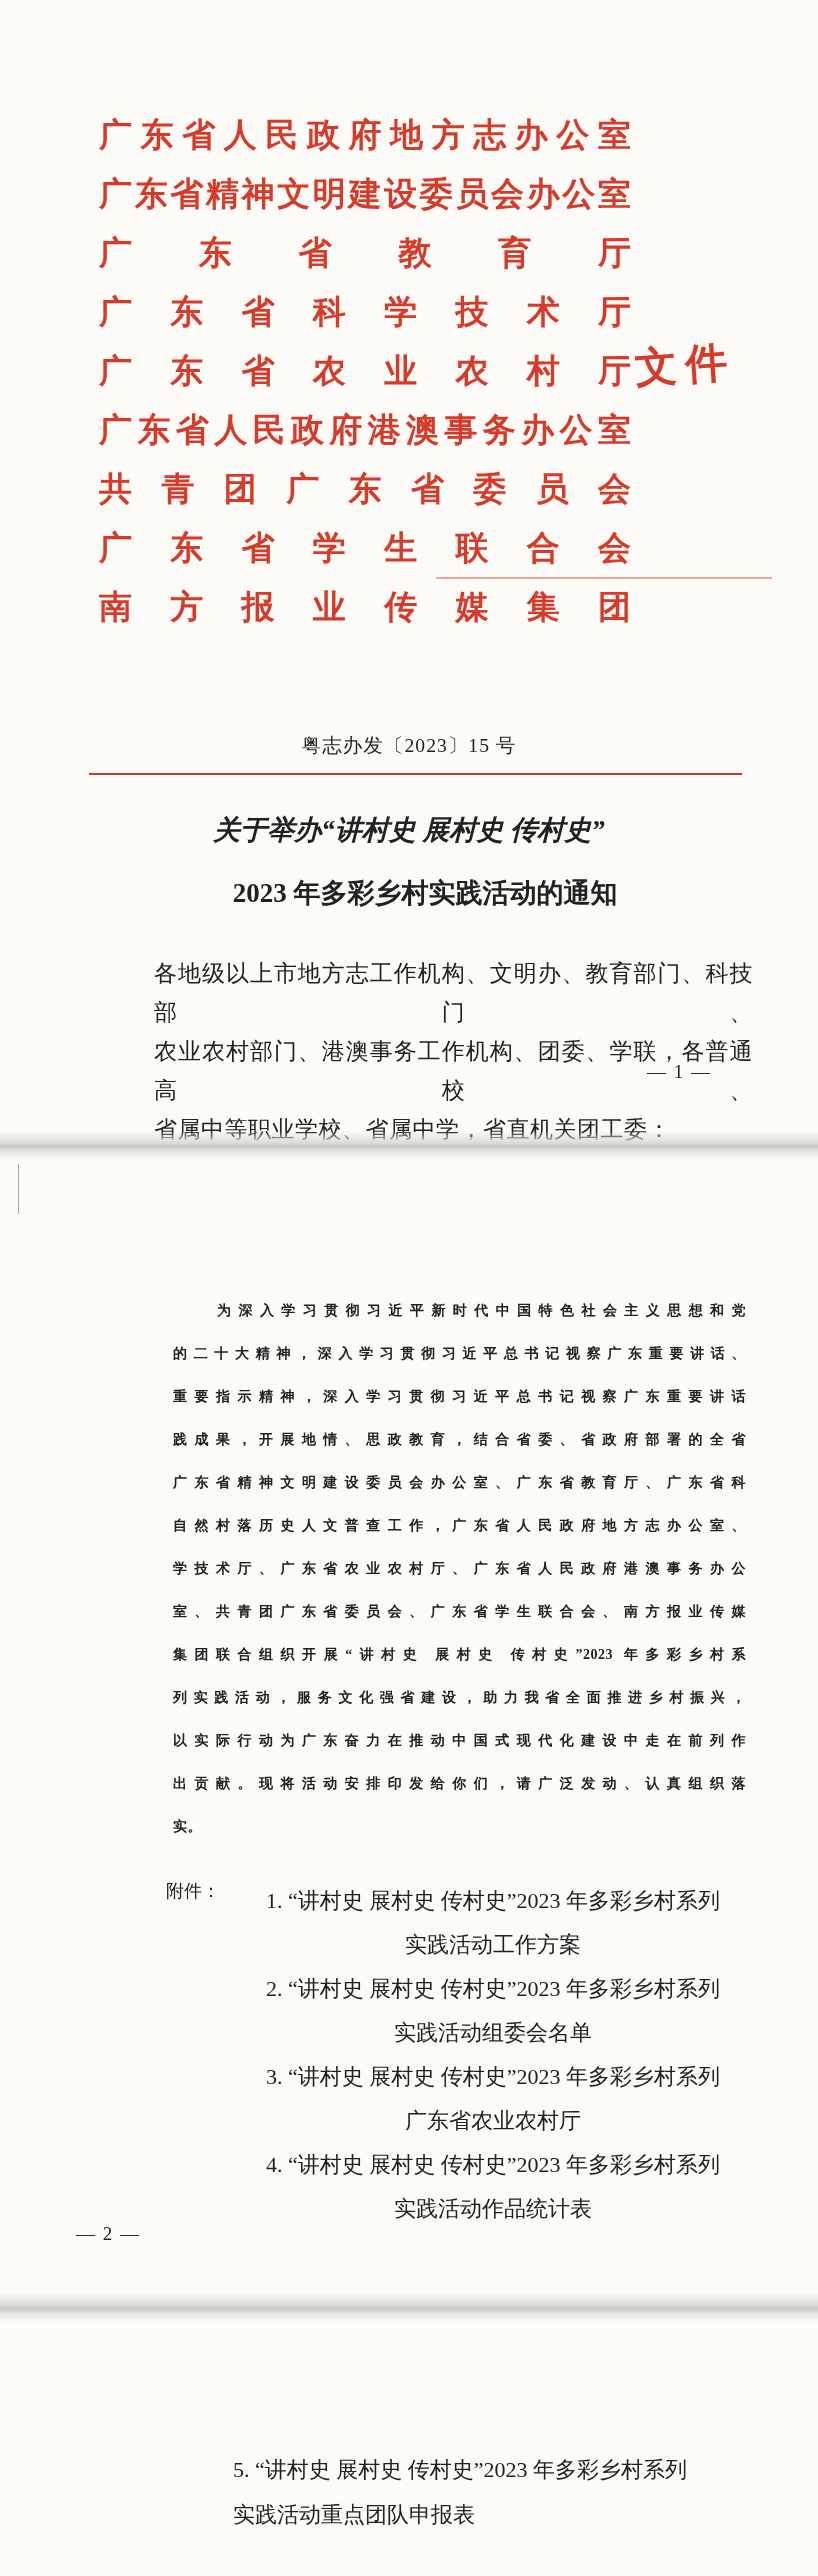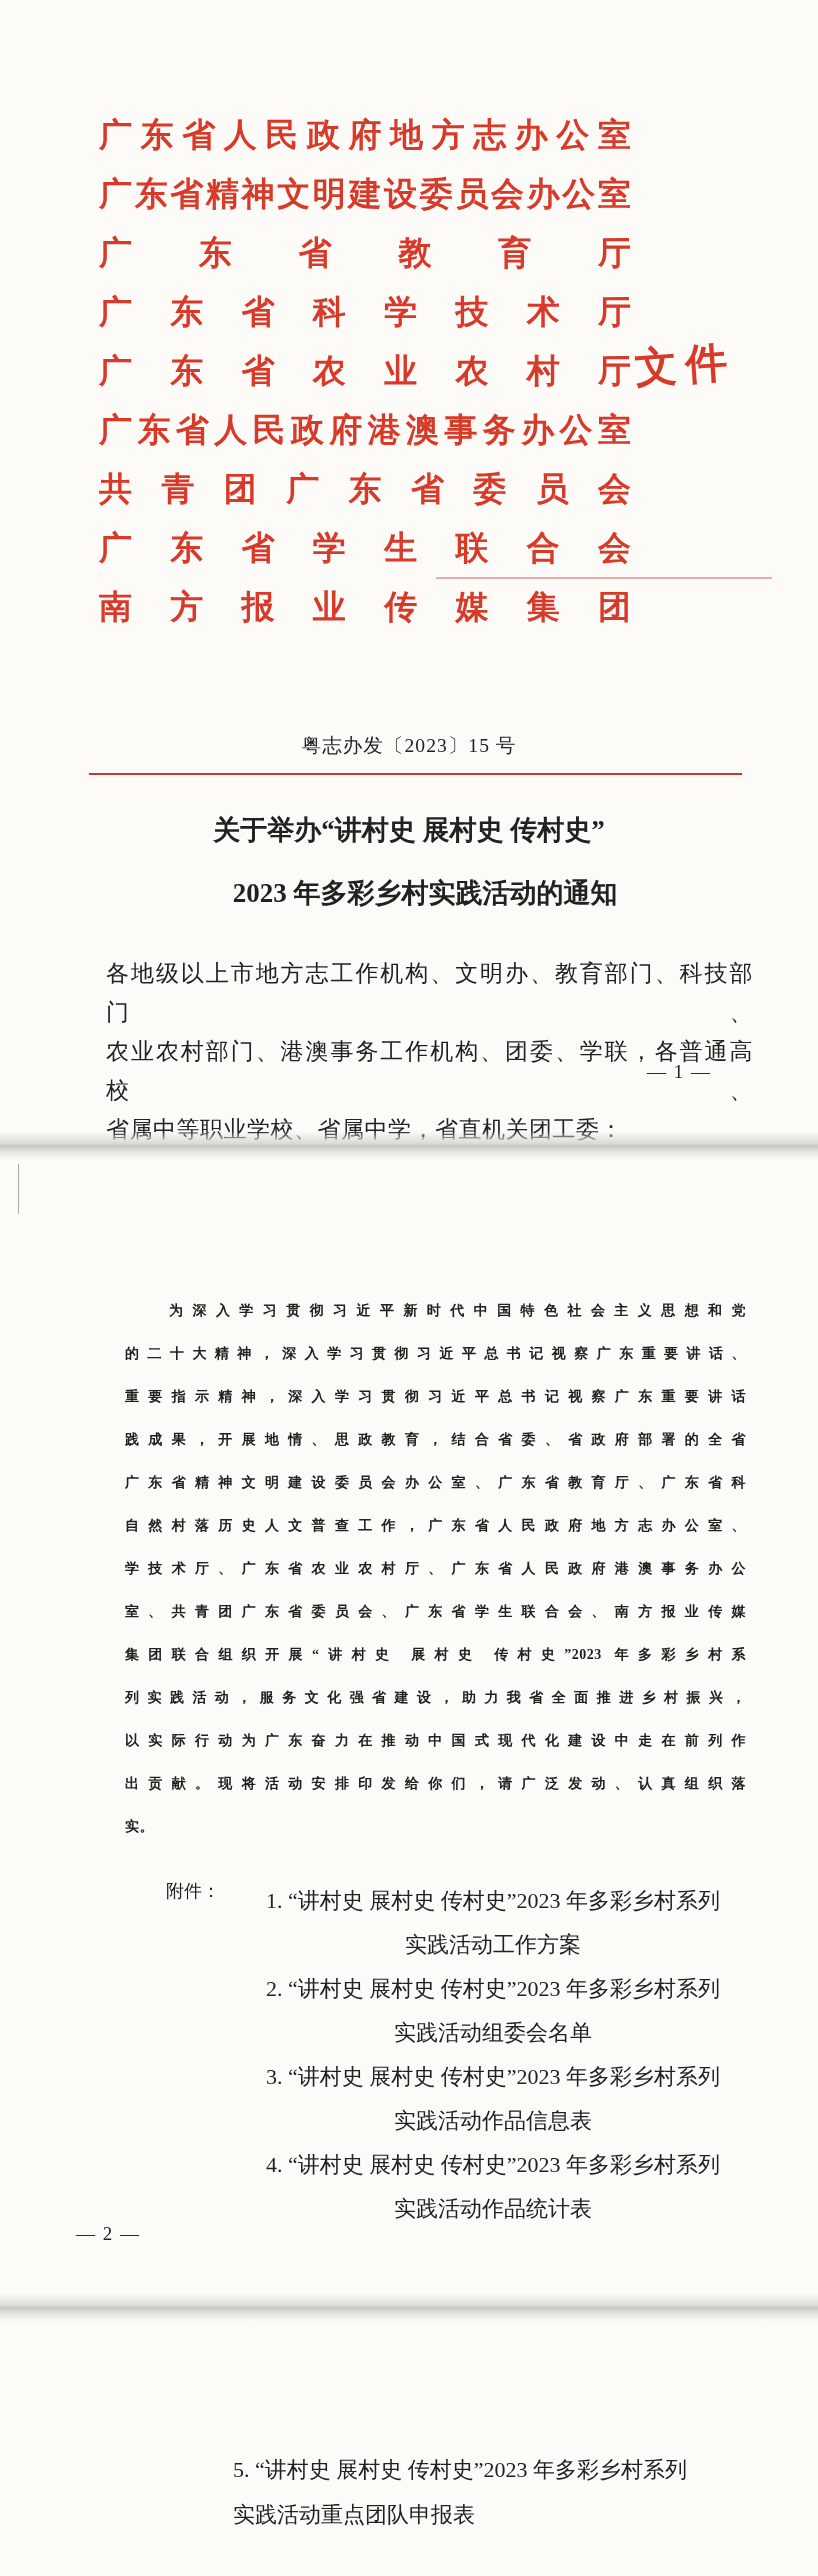--- a/index.html
+++ b/index.html
@@ -33,23 +33,23 @@
     font-size:42px;font-weight:700;letter-spacing:8.2px;line-height:46px;
     transform:rotate(-4deg);white-space:nowrap;
   }
   .artifact-h{
     position:absolute;left:436px;top:577px;width:336px;height:1.5px;
     background:rgba(216,70,50,0.45);
   }
   .doc-number{position:absolute;left:0;top:732px;width:818px;text-align:center;font-size:19.6px;letter-spacing:1px;}
   .divider{position:absolute;left:89px;top:773px;width:653px;height:2.1px;background:var(--divider-red);}
   .title{position:absolute;left:0;width:818px;text-align:center;font-weight:700;font-size:27px;white-space:nowrap;}
-  .t1{top:812px;} .t2{top:875px;padding-left:16px;}
+  .t1{top:812px;font-style:italic;} .t2{top:875px;padding-left:16px;}
   .recipients{position:absolute;left:106px;top:954px;width:647px;font-size:23px;line-height:39px;letter-spacing:0.5px;}
-  .jlines > div{text-align:justify;text-align-last:justify;}
+  .jlines > div{text-align:justify;text-align-last:justify;margin-left:48px;}
   .jlines > div:last-child{text-align-last:left;}
   .pagenum{position:absolute;font-size:19px;letter-spacing:1.5px;white-space:nowrap;}
   .pn1{left:647px;top:1061px;}
   .pn2{left:76px;top:1066px;}
 
   
   .body-lines{position:absolute;left:125px;top:132px;width:621px;font-size:14px;line-height:43px;letter-spacing:0.5px;font-weight:bold;}
   .body-lines > div:first-child{text-indent:44px;}
   .attach-label{position:absolute;left:166px;top:722px;font-size:18px;white-space:nowrap;}
   .attach-lines{position:absolute;left:233px;top:722px;width:520px;font-size:22px;line-height:44px;}
@@ -210,21 +210,21 @@
         <div>出贡献。现将活动安排印发给你们，请广泛发动、认真组织落</div>
         <div>实。</div>
       </div>
     <div class="attach-label">附件：</div>
     <div class="attach-lines" id="attachlist">
         <div>1. “讲村史 展村史 传村史”2023 年多彩乡村系列</div>
         <div>实践活动工作方案</div>
         <div>2. “讲村史 展村史 传村史”2023 年多彩乡村系列</div>
         <div>实践活动组委会名单</div>
         <div>3. “讲村史 展村史 传村史”2023 年多彩乡村系列</div>
-        <div>实践活动作品信息表</div>
+        <div>广东省农业农村厅</div>
         <div>4. “讲村史 展村史 传村史”2023 年多彩乡村系列</div>
         <div>实践活动作品统计表</div>
       </div>
     <div class="pagenum pn2">— 2 —</div>
   </section>
 
   <div class="page-gap gap2"></div>
 
   <section class="page p3">
     <div class="item5" id="item5">

